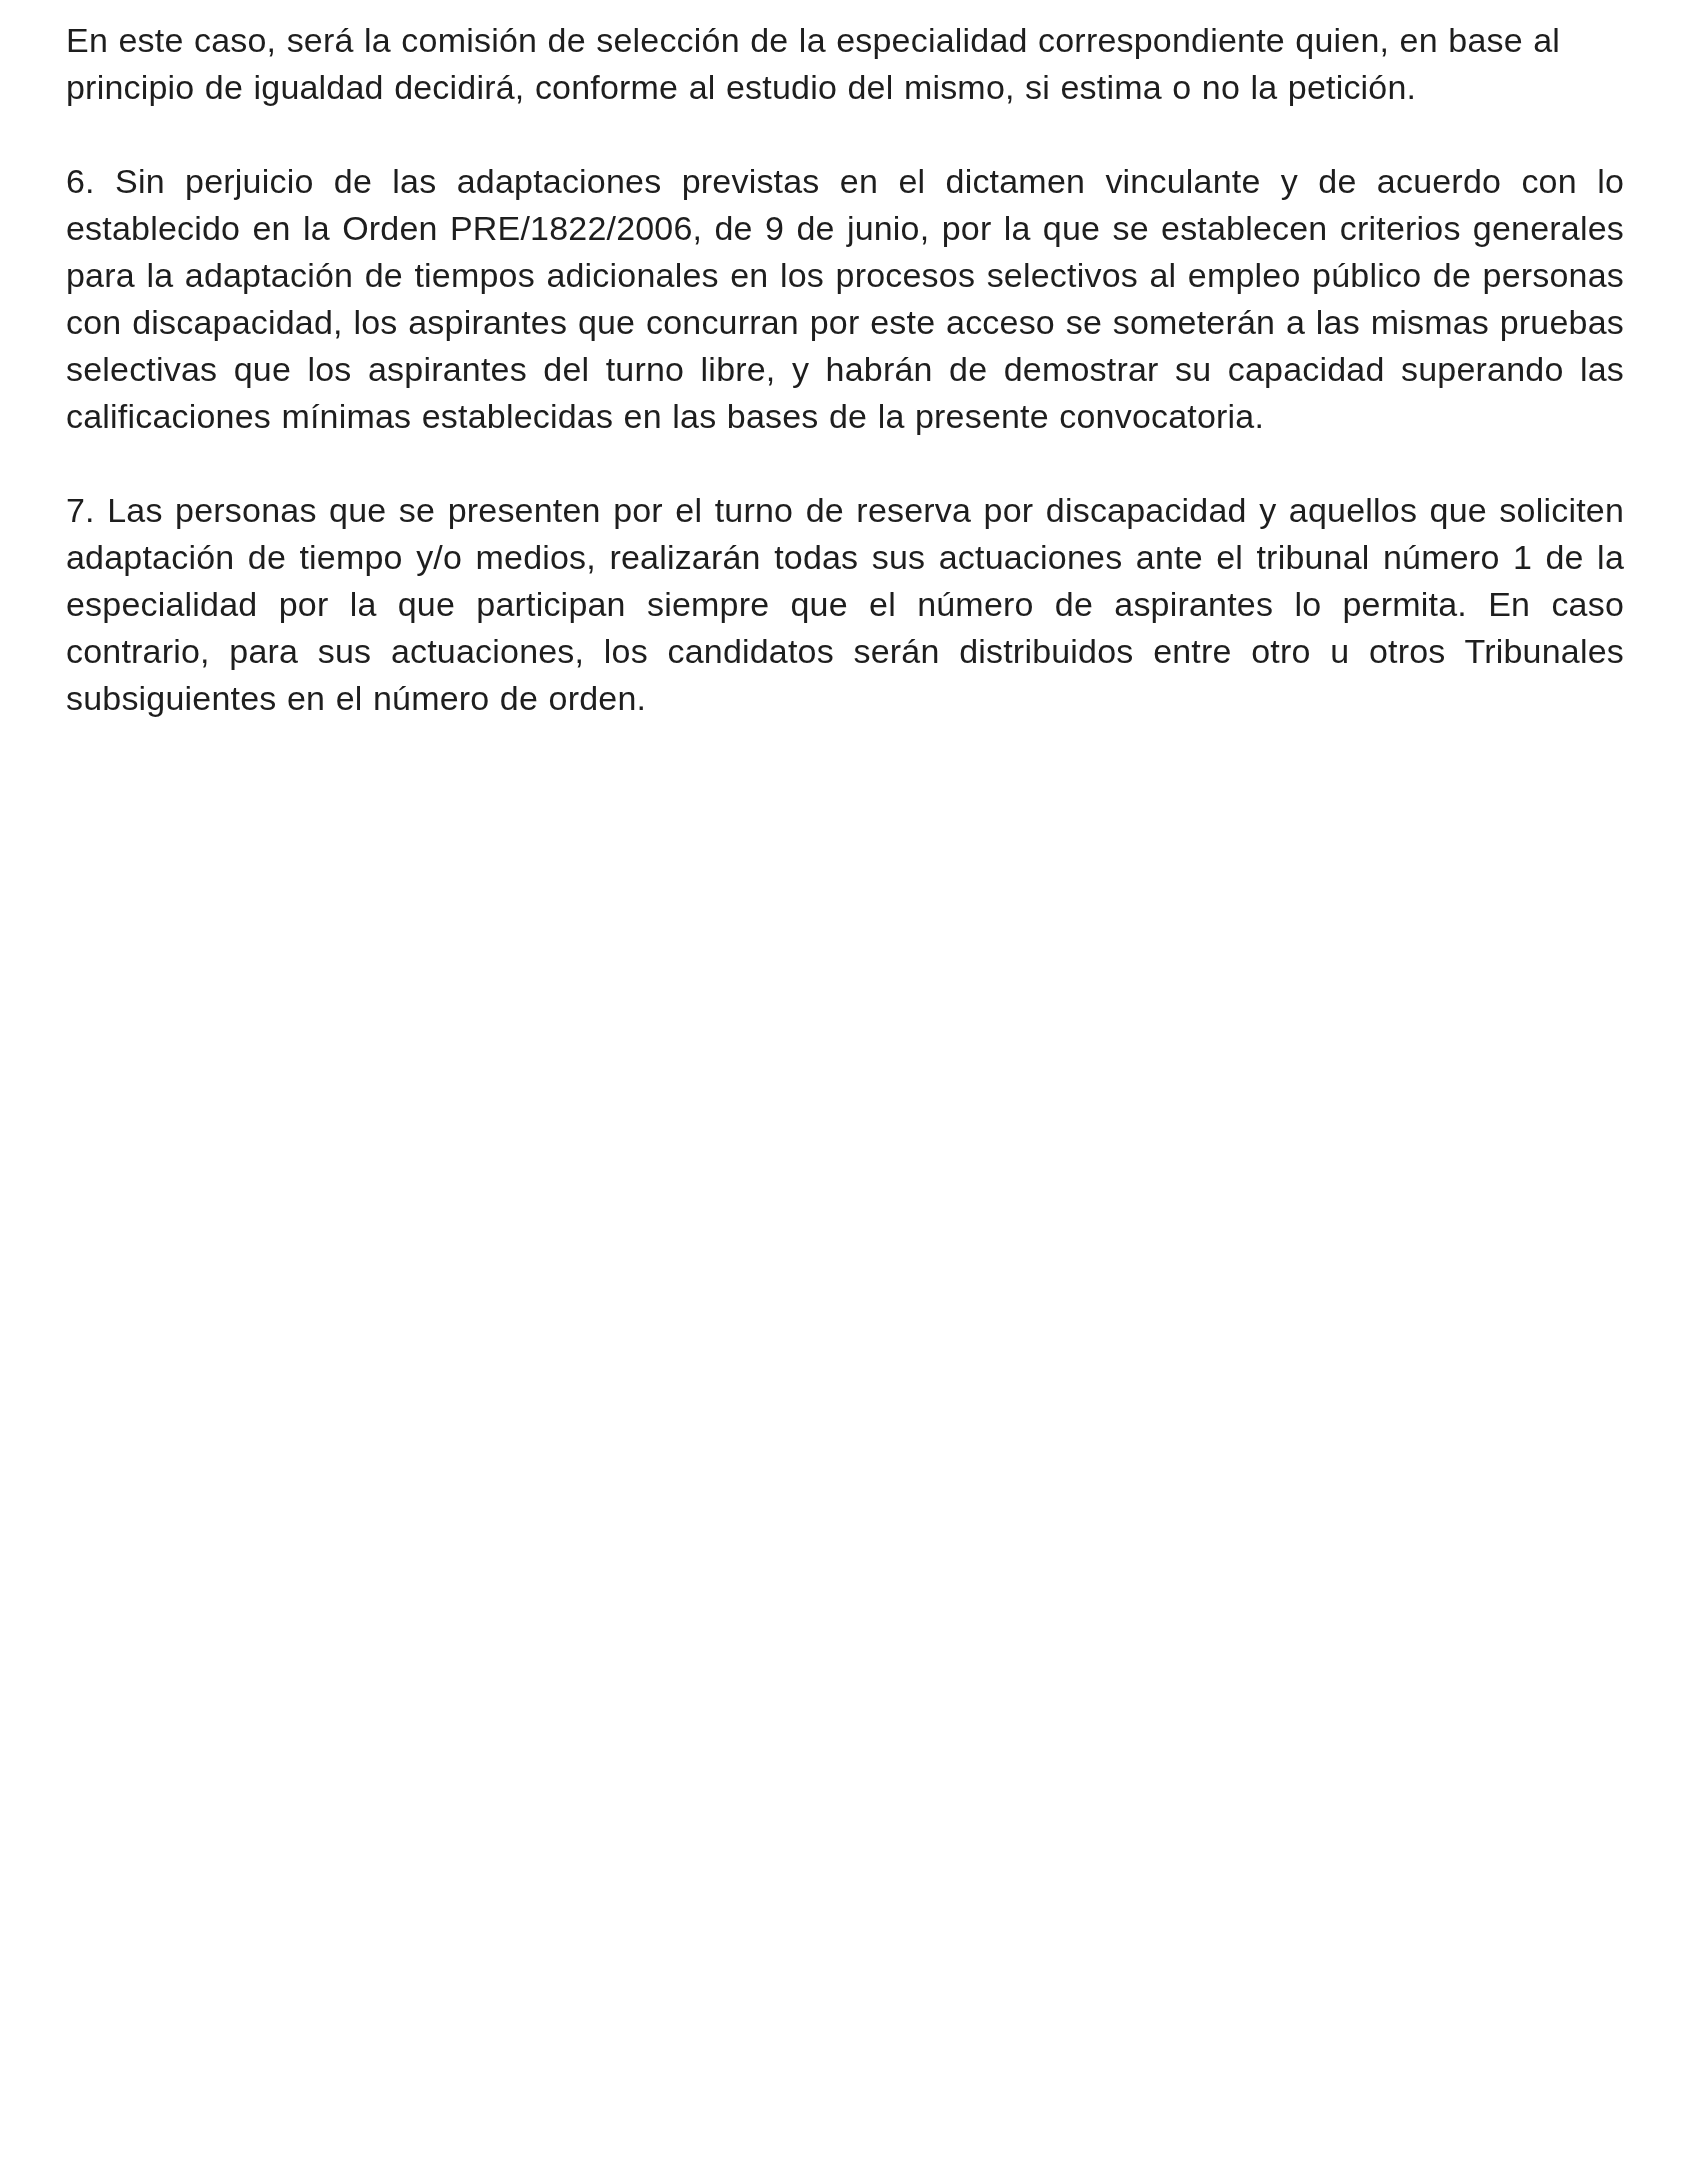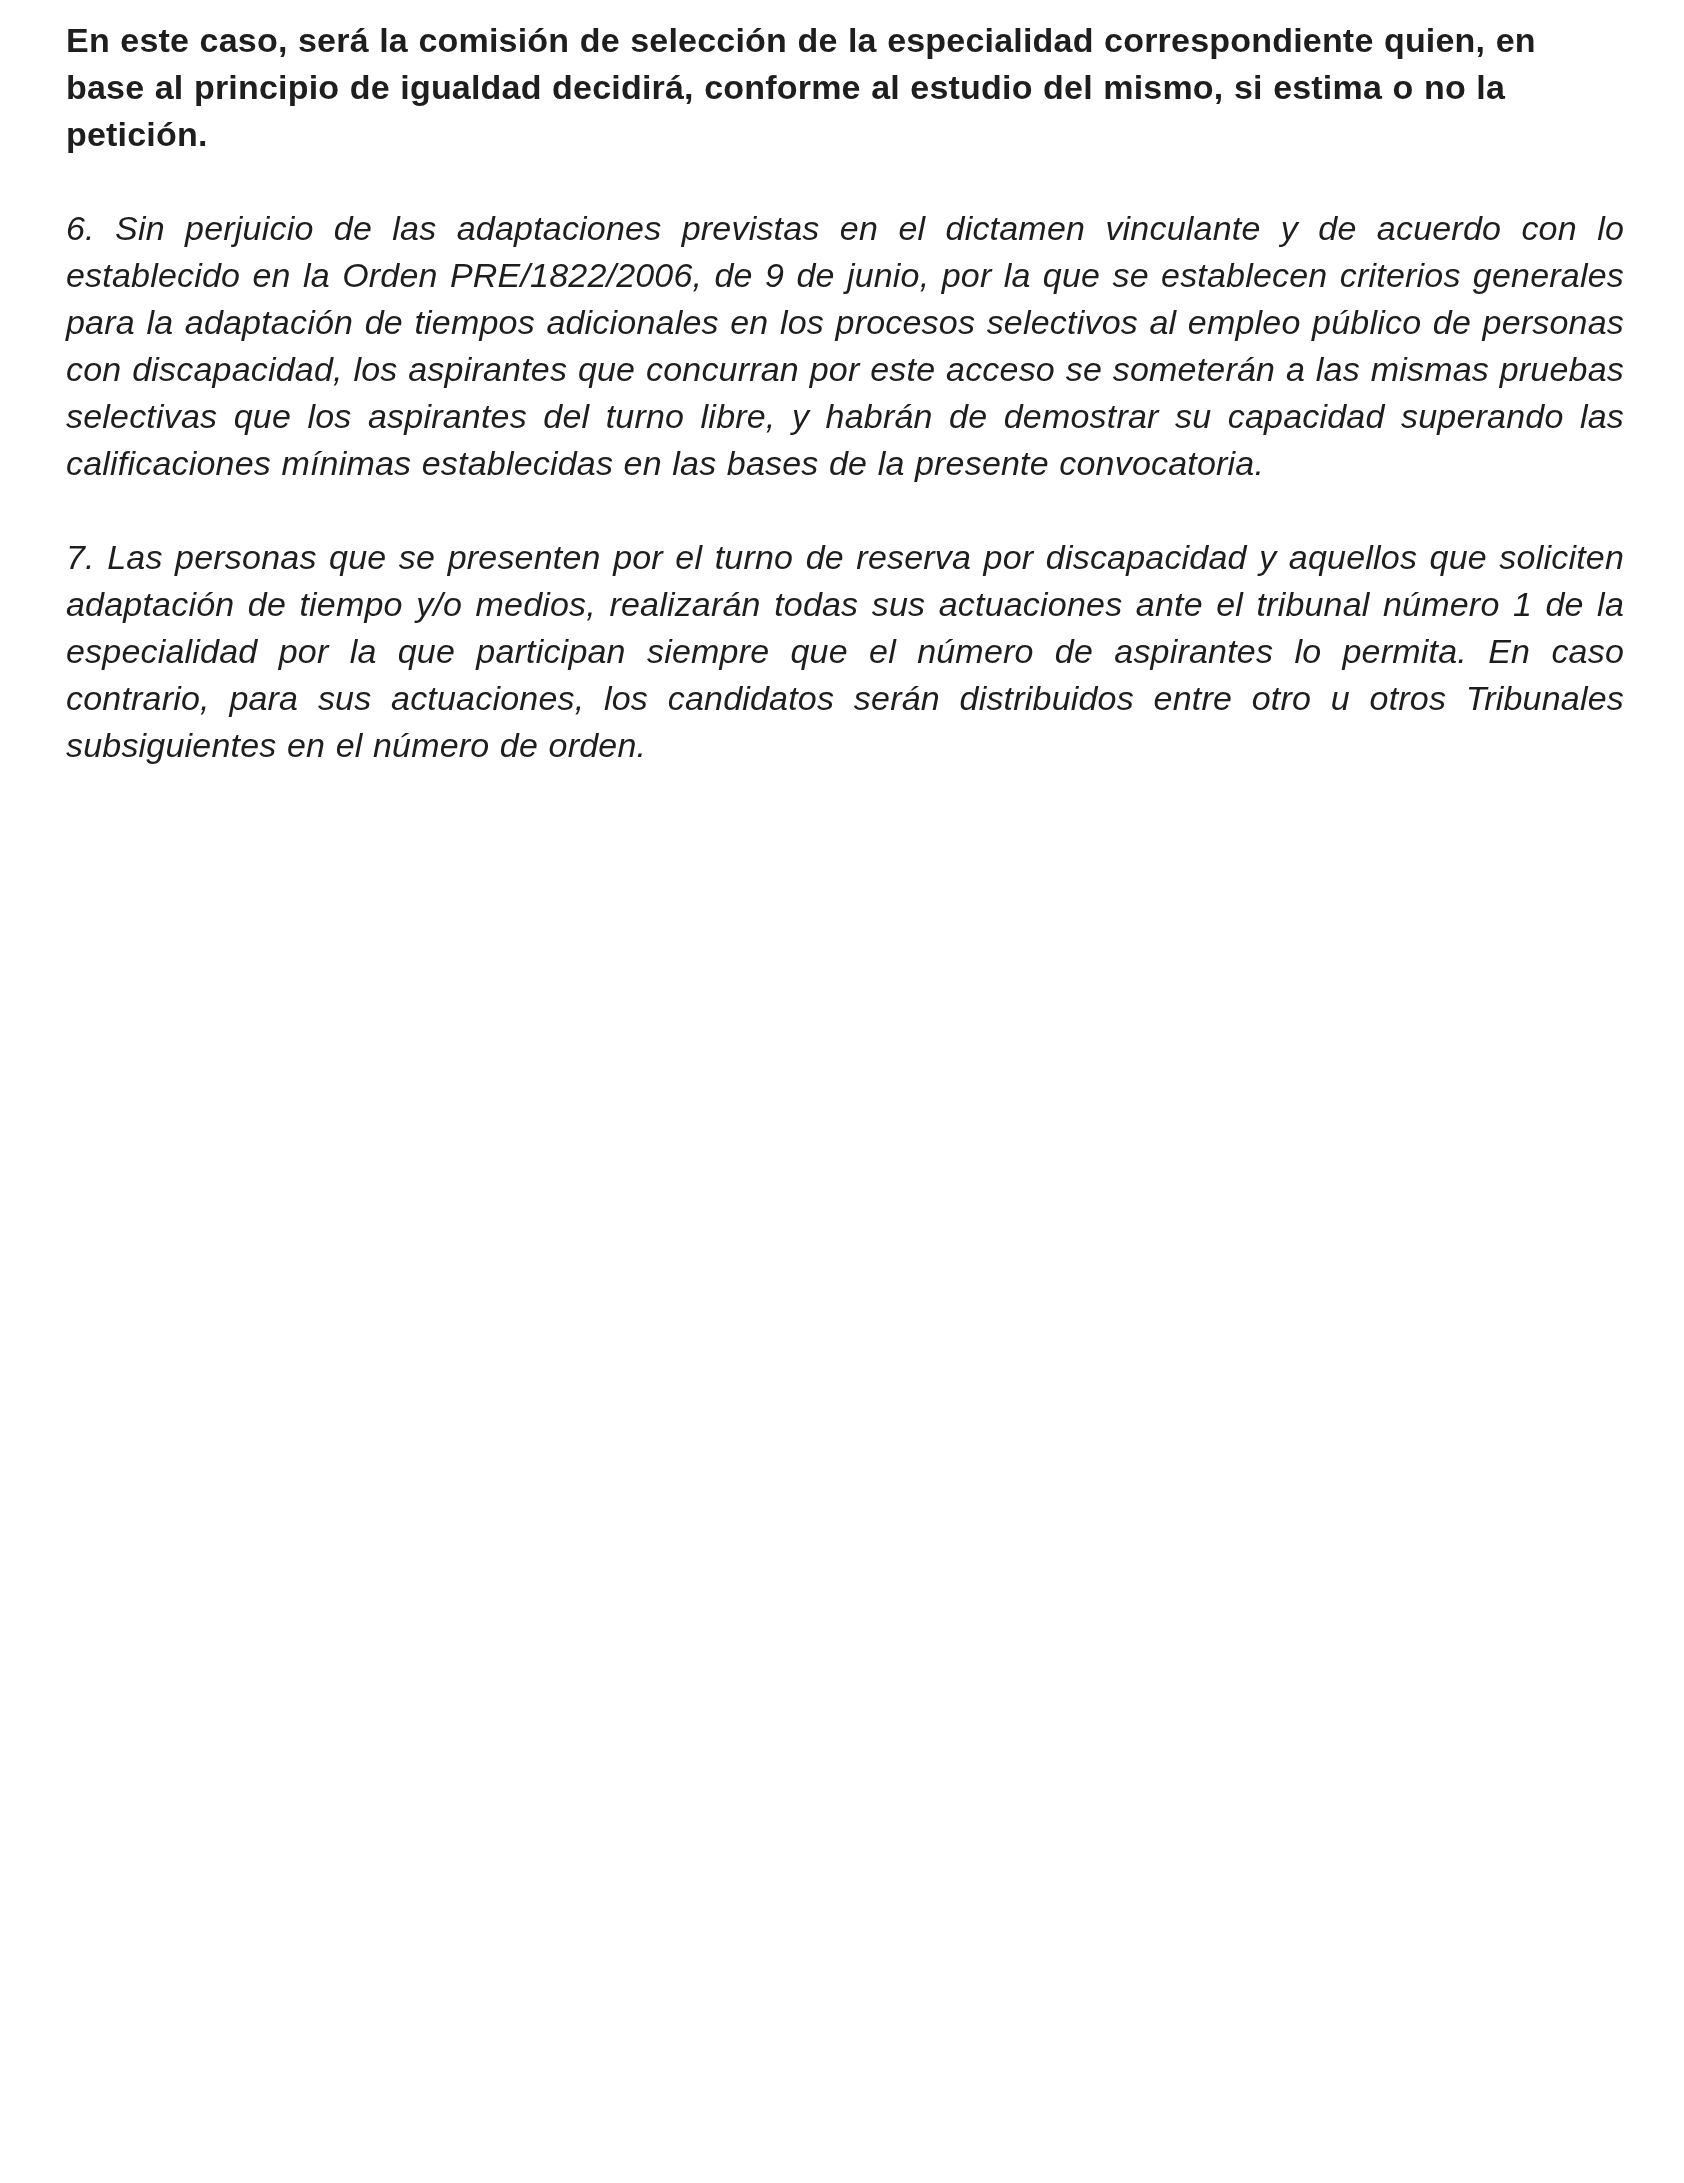--- a/index.html
+++ b/index.html
@@ -24,26 +24,24 @@
   .doc-text p {
     margin: 0 0 47px 0;
     font-size: 34px;
     line-height: 47px;
     color: #1e1e1e;
     letter-spacing: 0.2px;
     word-spacing: 0.8px;
   }
   .para-left {
     text-align: left;
-    font-weight: bold;
   }
   .para-justify {
     text-align: justify;
     text-justify: inter-word;
-    font-style: italic;
   }
 </style>
 </head>
 <body>
 
 <div class="page">
   <div class="doc-text">
     <p class="para-left">En este caso, será la comisión de selección de la especialidad correspondiente quien, en base al principio de igualdad decidirá, conforme al estudio del mismo, si estima o no la petición.</p>
     <p class="para-justify">6. Sin perjuicio de las adaptaciones previstas en el dictamen vinculante y de acuerdo con lo establecido en la Orden PRE/1822/2006, de 9 de junio, por la que se establecen criterios generales para la adaptación de tiempos adicionales en los procesos selectivos al empleo público de personas con discapacidad, los aspirantes que concurran por este acceso se someterán a las mismas pruebas selectivas que los aspirantes del turno libre, y habrán de demostrar su capacidad superando las calificaciones mínimas establecidas en las bases de la presente convocatoria.</p>
     <p class="para-justify">7. Las personas que se presenten por el turno de reserva por discapacidad y aquellos que soliciten adaptación de tiempo y/o medios, realizarán todas sus actuaciones ante el tribunal número 1 de la especialidad por la que participan siempre que el número de aspirantes lo permita. En caso contrario, para sus actuaciones, los candidatos serán distribuidos entre otro u otros Tribunales subsiguientes en el número de orden.</p>

